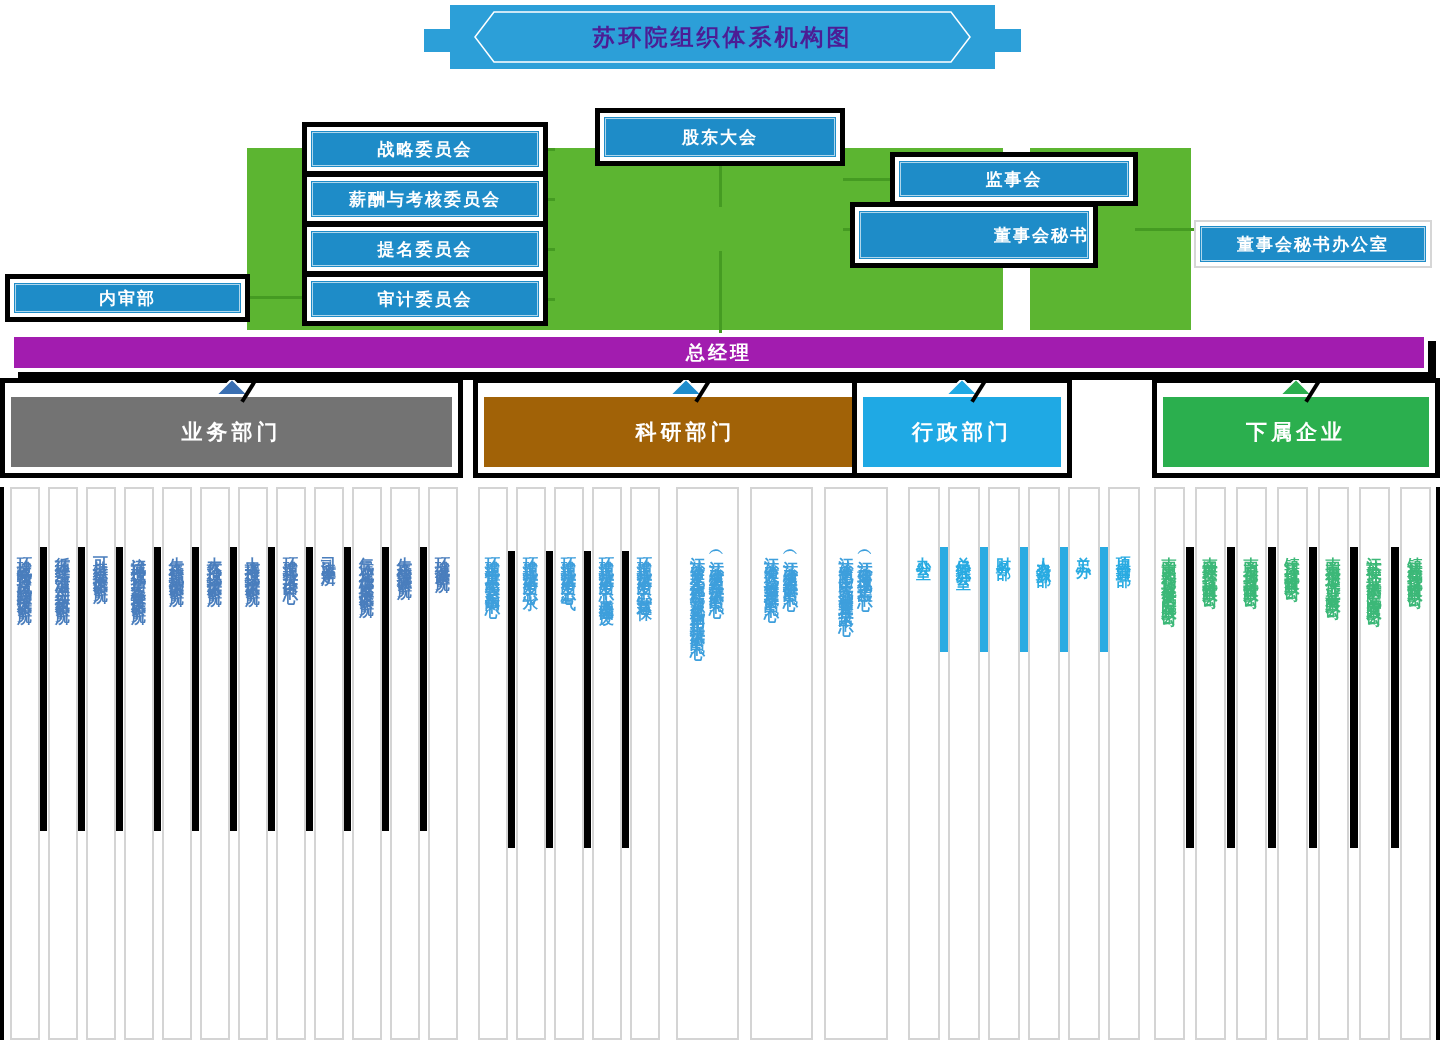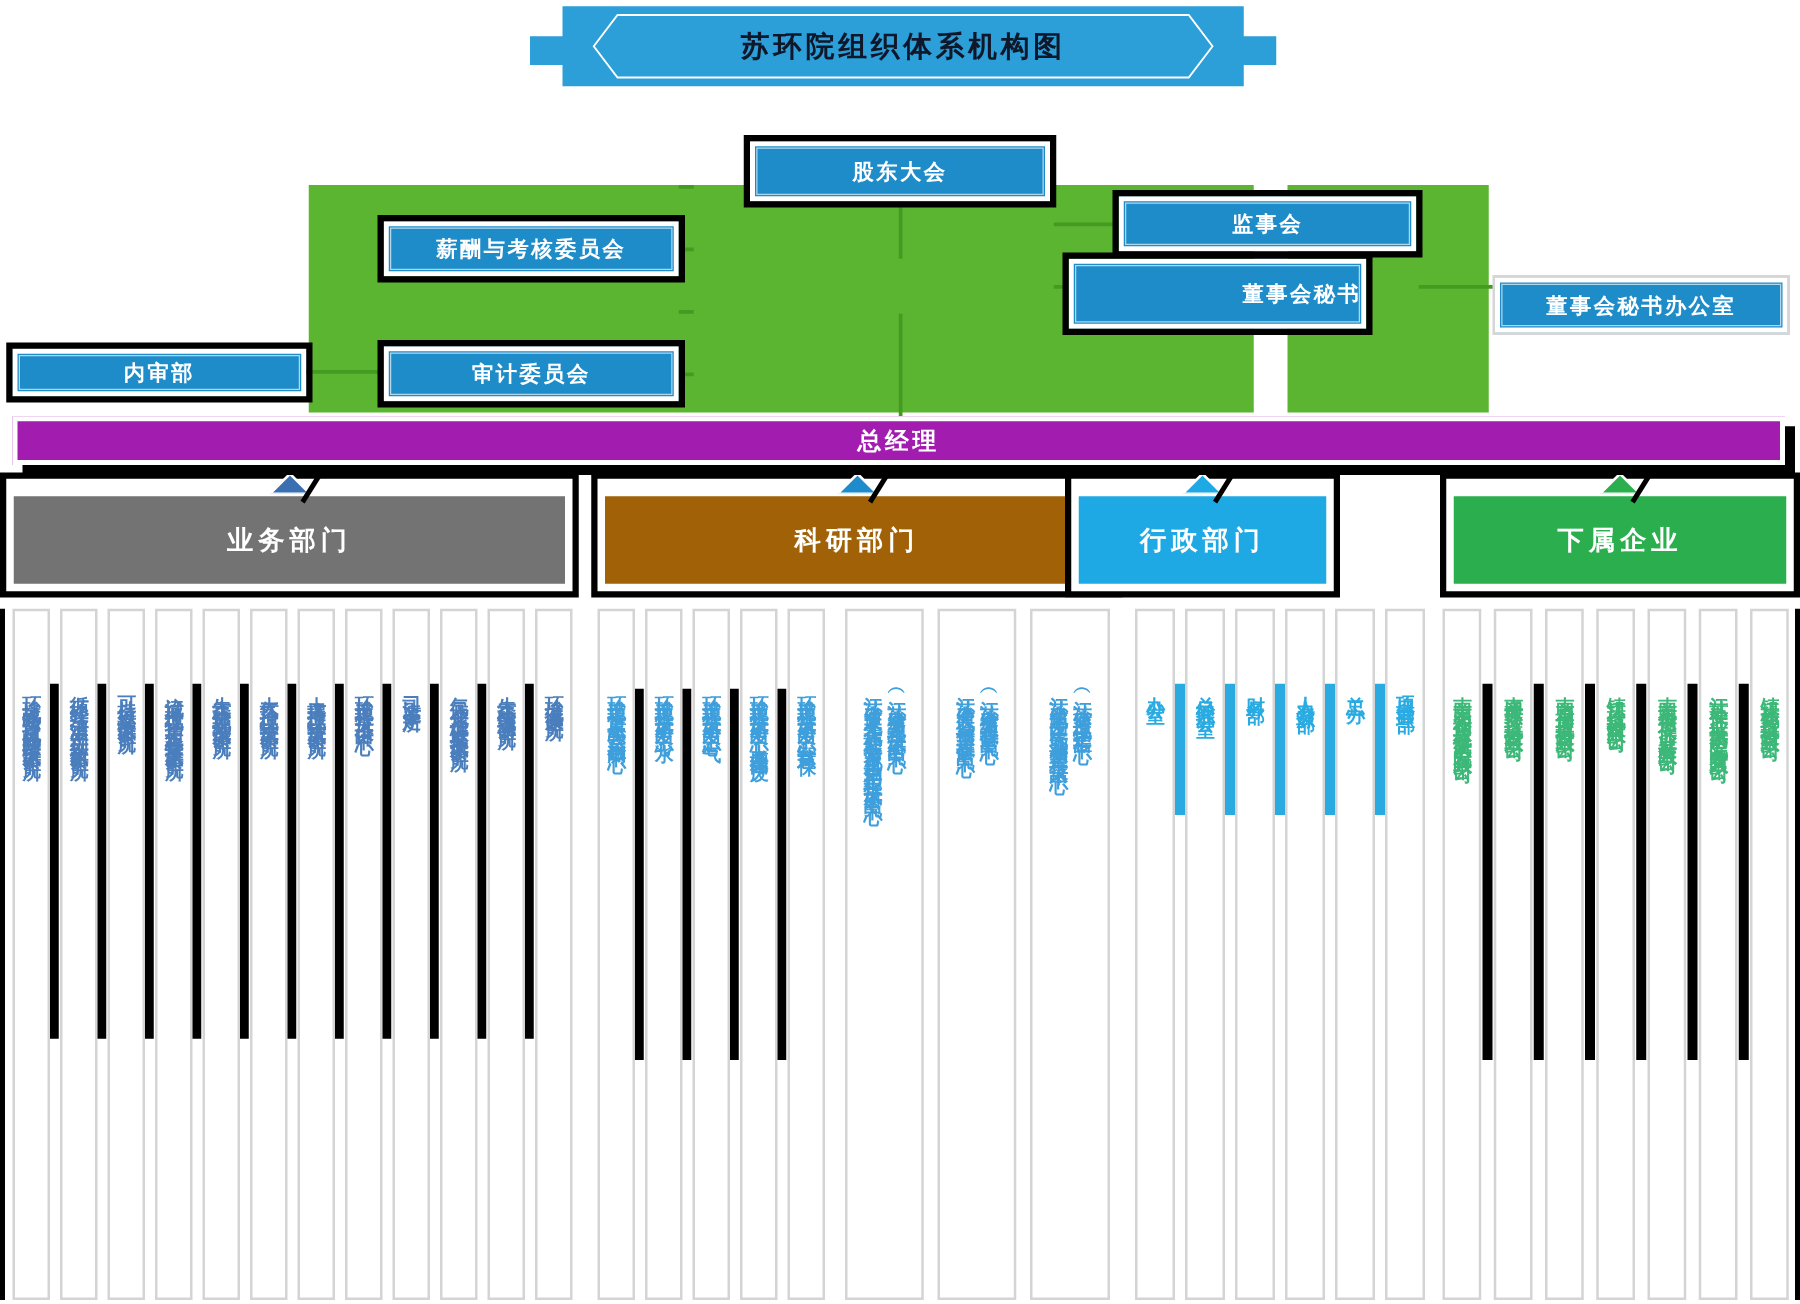--- a/index.html
+++ b/index.html
@@ -16,21 +16,21 @@
         color:#fff;font-weight:bold;font-size:17px;letter-spacing:2px;z-index:5;}
   .obox::after{content:"";position:absolute;inset:1px;border:1px solid rgba(255,255,255,.65);pointer-events:none;}
   .obox.no-outline{outline:2px solid #d6d6d6;}
   .gm-bar{position:absolute;background:#a21caf;border:4px solid #fff;box-sizing:border-box;
         box-shadow:8px 8px 0 #000;display:flex;align-items:center;justify-content:center;
         color:#fff;font-weight:bold;font-size:19px;letter-spacing:3px;z-index:4;}
   
   .banner{position:absolute;left:450px;top:5px;width:545px;height:64px;background:#2c9fd8;z-index:6;}
   .banner svg{position:absolute;left:0;top:0;}
   .banner-title{position:absolute;inset:0;display:flex;align-items:center;justify-content:center;
-        color:#0f172a;font-size:23px;font-weight:bold;letter-spacing:3px;}
+        color:#4c1d95;font-size:23px;font-weight:bold;letter-spacing:3px;}
   .banner-tab{position:absolute;top:29px;width:27px;height:23px;background:#2c9fd8;z-index:6;}
   
   .dept{position:absolute;top:378px;height:100px;border:5px solid #000;background:#fff;
         box-sizing:border-box;z-index:3;}
   .dept-header{position:absolute;left:6px;right:6px;top:14px;bottom:6px;display:flex;
         align-items:center;justify-content:center;color:#fff;font-size:21px;font-weight:bold;letter-spacing:4px;}
   .pointer{position:absolute;top:-4px;left:50%;transform:translateX(-50%);z-index:2;}
   .slash{position:absolute;top:-9px;left:calc(50% + 16px);width:4px;height:30px;background:#000;
         transform:rotate(32deg);z-index:2;}
   
@@ -67,22 +67,28 @@
   <div class="cline" style="left:543px;top:248px;width:12px;height:3px;"></div>
   <div class="cline" style="left:543px;top:298px;width:12px;height:3px;"></div>
   <div class="cline" style="left:843px;top:178px;width:50px;height:3px;"></div>
   <div class="cline" style="left:843px;top:228px;width:50px;height:3px;"></div>
   <div class="cline" style="left:1135px;top:228px;width:61px;height:3px;"></div>
   <div class="cline" style="left:245px;top:296px;width:62px;height:3px;"></div>
 
   <div class="obox" style="left:600px;top:113px;width:240px;height:48px;">
       <span>股东大会</span>
     </div>
+  <div class="obox" style="left:307px;top:127px;width:236px;height:44px;">
+      <span>战略委员会</span>
+    </div>
   <div class="obox" style="left:307px;top:177px;width:236px;height:44px;">
       <span>薪酬与考核委员会</span>
+    </div>
+  <div class="obox" style="left:307px;top:227px;width:236px;height:44px;">
+      <span>提名委员会</span>
     </div>
   <div class="obox" style="left:307px;top:277px;width:236px;height:44px;">
       <span>审计委员会</span>
     </div>
   <div class="obox" style="left:895px;top:157px;width:238px;height:44px;">
       <span>监事会</span>
     </div>
   <div class="obox" style="left:855px;top:207px;width:238px;height:56px;justify-content:flex-end;">
       <span>董事会秘书</span>
     </div>

